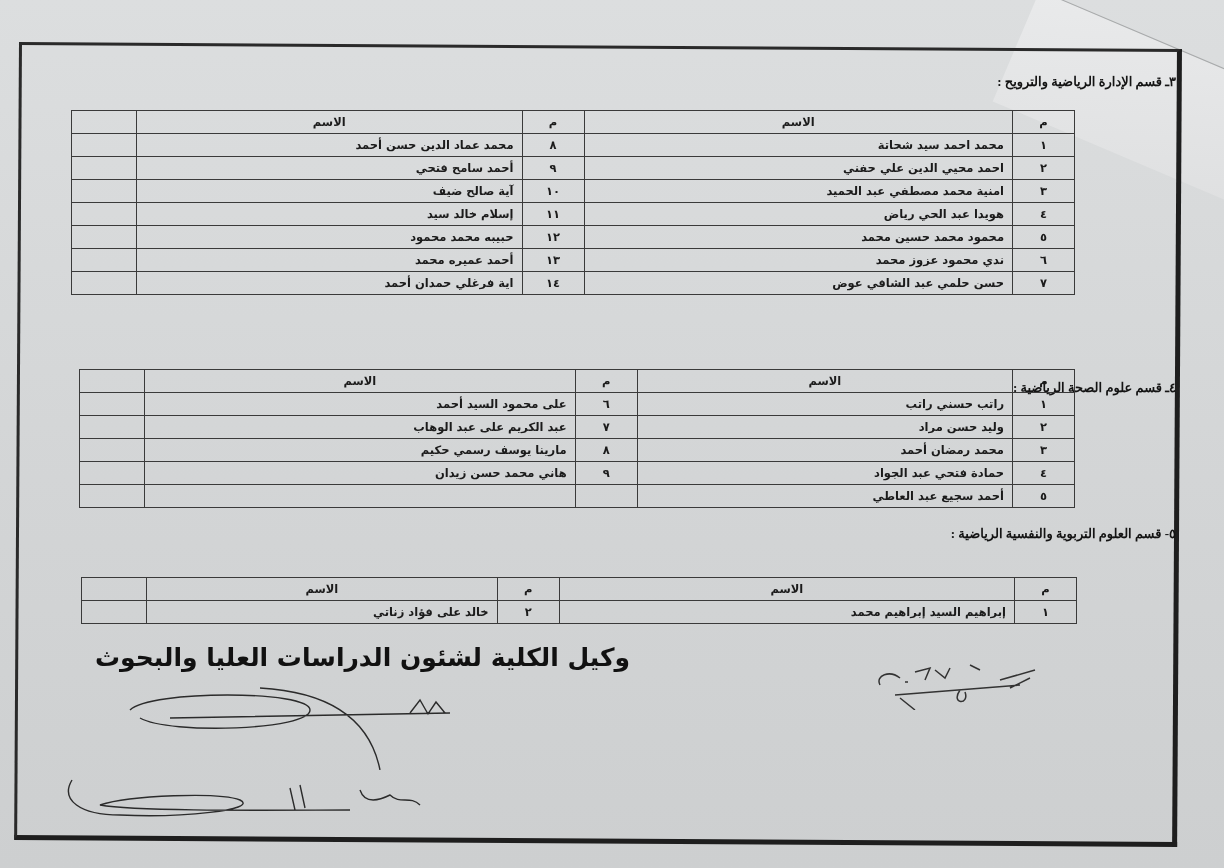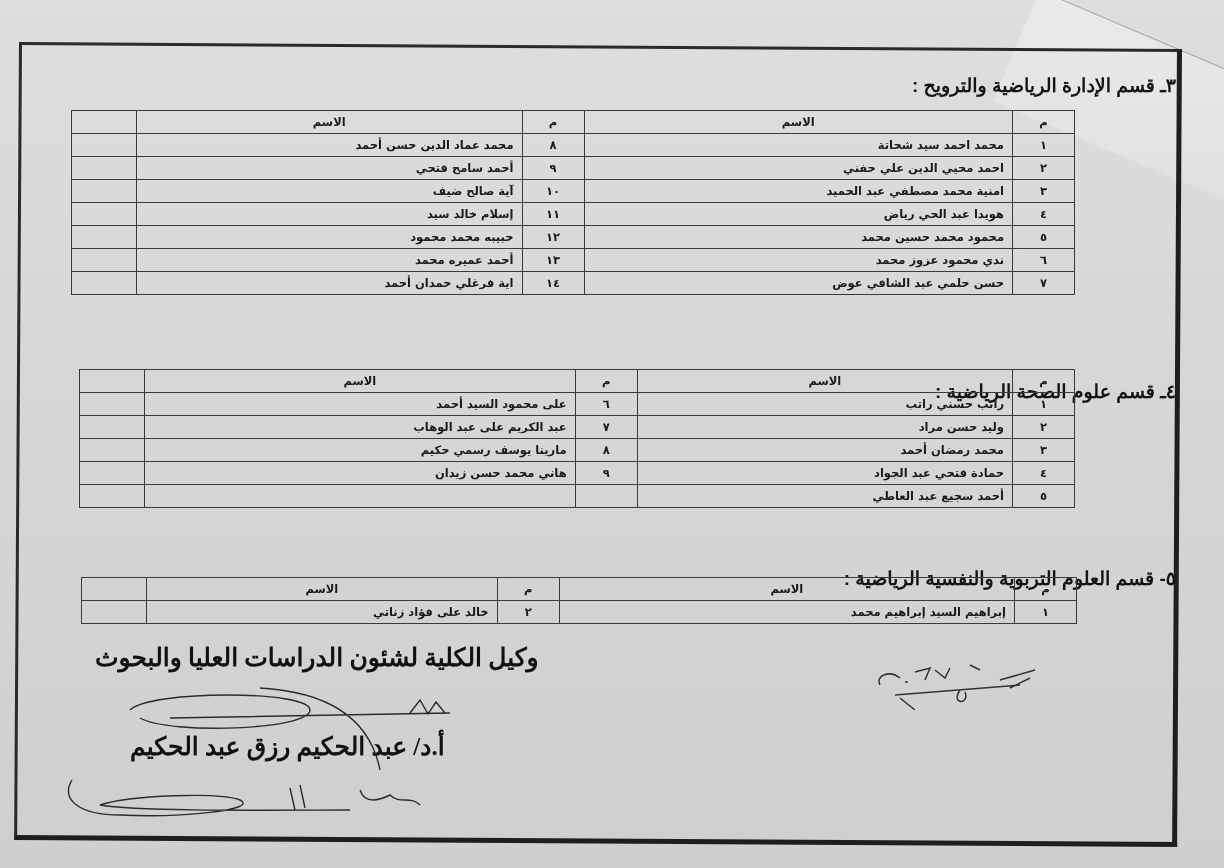--- a/index.html
+++ b/index.html
@@ -19,35 +19,35 @@
     transform: rotate(23deg); transform-origin: 0 0;
     border-top: 1px solid #a8aaab;
   }
   .frame {
     position: absolute; left: 19px; top: 42px; width: 1155px; height: 790px;
     border-left: 3px solid #2a2a2a; border-top: 3px solid #2a2a2a;
     border-right: 5px solid #1e1e1e; border-bottom: 5px solid #1e1e1e;
     transform: rotate(0.35deg); transform-origin: 0 0;
   }
   .section-title {
-    position: absolute; direction: rtl; font-weight: bold; font-size: 19px;
-    font-family: Liberation Sans, sans-serif; color: #141414; white-space: nowrap;
+    position: absolute; direction: rtl; font-weight: bold; font-size: 13px;
+    font-family: Liberation Serif, serif; color: #141414; white-space: nowrap;
   }
   table.roster {
     position: absolute; border-collapse: collapse; direction: rtl;
     font-size: 11.5px; font-weight: bold; color: #1b1b1b;
   }
   table.roster td {
     border: 1px solid #3a3a3a; height: 22px; padding: 0 8px; white-space: nowrap;
   }
   table.roster td.num { text-align: center; width: 45px; }
   table.roster td.nm { }
   table.roster td.gap { width: 48px; }
   table.roster tr.hdr td.nm { text-align: center; margin-top: 8px; }
-  .sig-block { position: absolute; direction: rtl; font-weight: bold; color: #111; white-space: nowrap; font-family: Liberation Serif, serif; }
+  .sig-block { position: absolute; direction: rtl; font-weight: bold; color: #111; white-space: nowrap; }
   .sig-title { left: 95px; top: 643px; font-size: 25px; }
   .sig-name { left: 130px; top: 732px; font-size: 25px; }
   svg.scribble { position: absolute; }
 </style>
 </head>
 <body>
 
 <div class="page">
   <div class="fold"></div>
   <div class="frame"></div>
@@ -155,42 +155,41 @@
         <tr>
           <td class="num">٥</td>
           <td class="nm">أحمد سجيع عبد العاطي</td>
           <td class="num"></td>
           <td class="nm"></td>
           <td class="gap"></td>
         </tr>
       </tbody>
   </table>
 
-  <div class="section-title" style="right:48px; top:567px;">٥-    قسم العلوم التربوية والنفسية الرياضية :</div>
+  <div class="section-title" style="right:48px; top:526px;">٥-    قسم العلوم التربوية والنفسية الرياضية :</div>
   <table class="roster" style="left:81px; top:577px; width:996px;">
     <tbody id="t2">
         <tr class="hdr">
           <td class="num">م</td>
           <td class="nm">الاسم</td>
           <td class="num">م</td>
           <td class="nm">الاسم</td>
           <td class="gap"></td>
         </tr>
         <tr>
           <td class="num">١</td>
           <td class="nm">إبراهيم السيد إبراهيم محمد</td>
           <td class="num">٢</td>
           <td class="nm">خالد على فؤاد زناتي</td>
           <td class="gap"></td>
         </tr>
       </tbody>
   </table>
 
   <div class="sig-block sig-title">وكيل الكلية لشئون الدراسات العليا والبحوث</div>
-  <div class="sig-block sig-name">أ.د/ عبد الحكيم رزق عبد الحكيم</div>
 
   <svg class="scribble" style="left:110px; top:680px;" width="380" height="90" viewBox="0 0 380 90">
     <path d="M20 30 C 40 10, 200 10, 200 30 C 200 50, 60 55, 30 38 M 60 38 L 340 33 M 300 33 L 310 20 L 318 34 L 326 22 L 335 33 M 150 8 C 220 12, 260 40, 270 90" fill="none" stroke="#2b2b2b" stroke-width="1.4"></path>
   </svg>
   <svg class="scribble" style="left:60px; top:770px;" width="380" height="60" viewBox="0 0 380 60">
     <path d="M12 10 C 0 30, 20 45, 60 45 C 120 48, 200 40, 180 30 C 160 22, 70 25, 40 35 C 80 42, 230 40, 290 40 M 230 18 L 235 40 M 240 15 L 245 38 M 300 20 C 305 35, 320 30, 330 25 C 340 35, 350 25, 360 35" fill="none" stroke="#2b2b2b" stroke-width="1.4"></path>
   </svg>
   <svg class="scribble" style="left:870px; top:660px;" width="170" height="50" viewBox="0 0 170 50">
     <path d="M10 25 C 5 15, 20 10, 30 18 M 35 22 L 38 22 M 45 12 L 60 8 L 55 20 M 65 10 L 75 18 L 80 8 M 100 5 L 110 10 M 25 35 L 150 25 M 30 38 L 45 50 M 90 30 C 80 45, 100 45, 95 32 M 130 20 L 165 10 M 140 28 L 160 18" fill="none" stroke="#333" stroke-width="1.5"></path>
   </svg>

